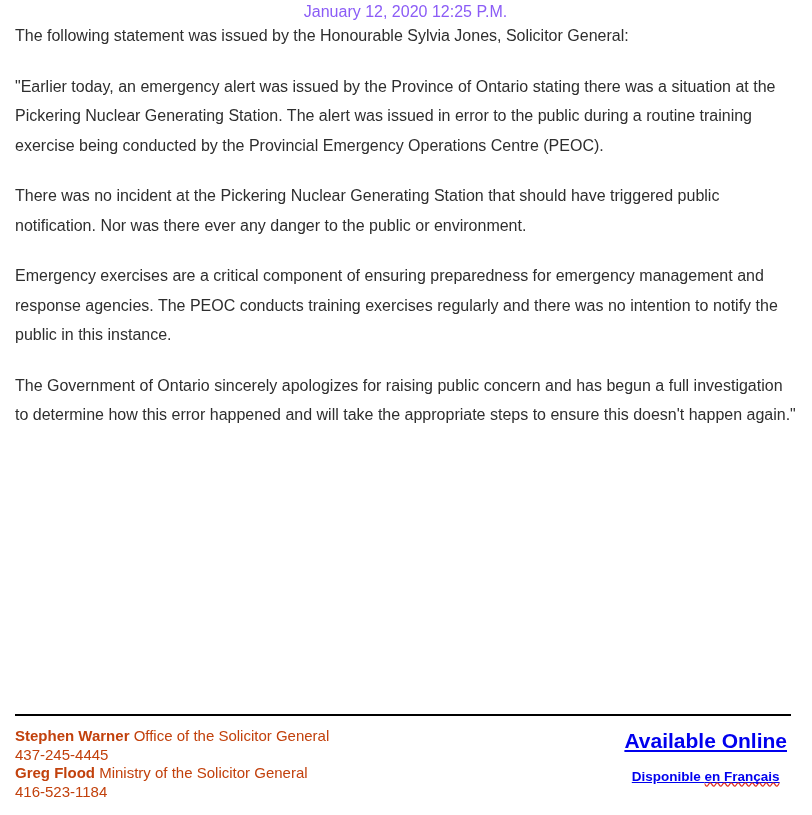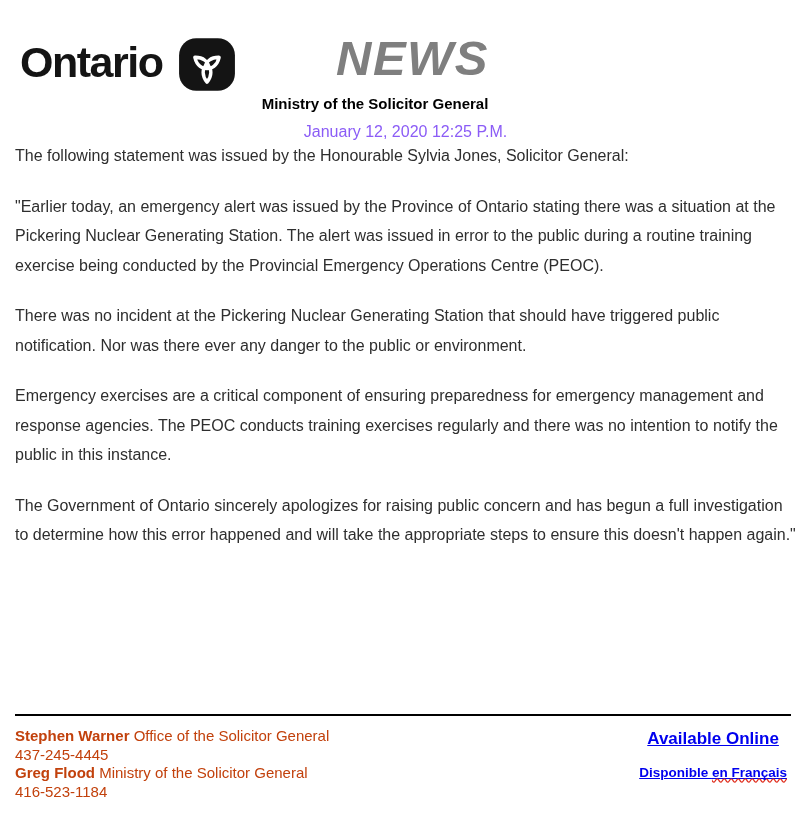--- a/index.html
+++ b/index.html
@@ -97,21 +97,21 @@
     color: #c2410c;
   }
   .contact-name { font-weight: bold; }
   .links {
     text-align: center;
     padding-right: 4px;
     margin-top: 2px;
   }
   .link-en {
     display: inline-block;
-    font-size: 17px;
+    font-size: 21px;
     font-weight: bold;
     color: #0000EE;
     text-decoration: underline;
     cursor: pointer;
   }
   .link-fr {
     display: block;
     margin-top: 16px;
     font-size: 13.5px;
     font-weight: bold;
@@ -124,35 +124,20 @@
     text-decoration-style: wavy;
     text-decoration-color: #e03020;
     text-decoration-skip-ink: none;
   }
 </style>
 </head>
 <body>
 
 <div class="page">
 
-  <div class="header">
-    <div class="wordmark">Ontario</div>
-
-    <svg class="trillium" viewBox="0 0 100 100" xmlns="http://www.w3.org/2000/svg" aria-hidden="true">
-      <rect x="1" y="4" width="98" height="92" rx="30" fill="#141414"></rect>
-      <g stroke="#ffffff" stroke-width="6" fill="none" stroke-linejoin="round" stroke-linecap="round">
-        <path d="M50 50 C41 57 41 70 50 81 C59 70 59 57 50 50 Z"></path>
-        <path d="M50 50 C41 57 41 70 50 81 C59 70 59 57 50 50 Z" transform="rotate(128 50 54)"></path>
-        <path d="M50 50 C41 57 41 70 50 81 C59 70 59 57 50 50 Z" transform="rotate(-128 50 54)"></path>
-      </g>
-    </svg>
-
-    <div class="news">NEWS</div>
-    <div class="ministry">Ministry of the Solicitor General</div>
-  </div>
 
   <div class="main">
     <div class="date">January 12, 2020 12:25 P.M.</div>
 
     <div class="body-text">
       <p class="para">The following statement was issued by the Honourable Sylvia Jones, Solicitor General:</p>
       <p class="para">"Earlier today, an emergency alert was issued by the Province of Ontario stating there was a situation at the Pickering Nuclear Generating Station. The alert was issued in error to the public during a routine training exercise being conducted by the Provincial Emergency Operations Centre (PEOC).</p>
       <p class="para">There was no incident at the Pickering Nuclear Generating Station that should have triggered public notification. Nor was there ever any danger to the public or environment.</p>
       <p class="para">Emergency exercises are a critical component of ensuring preparedness for emergency management and response agencies. The PEOC conducts training exercises regularly and there was no intention to notify the public in this instance.</p>
       <p class="para">The Government of Ontario sincerely apologizes for raising public concern and has begun a full investigation to determine how this error happened and will take the appropriate steps to ensure this doesn't happen again."</p>

